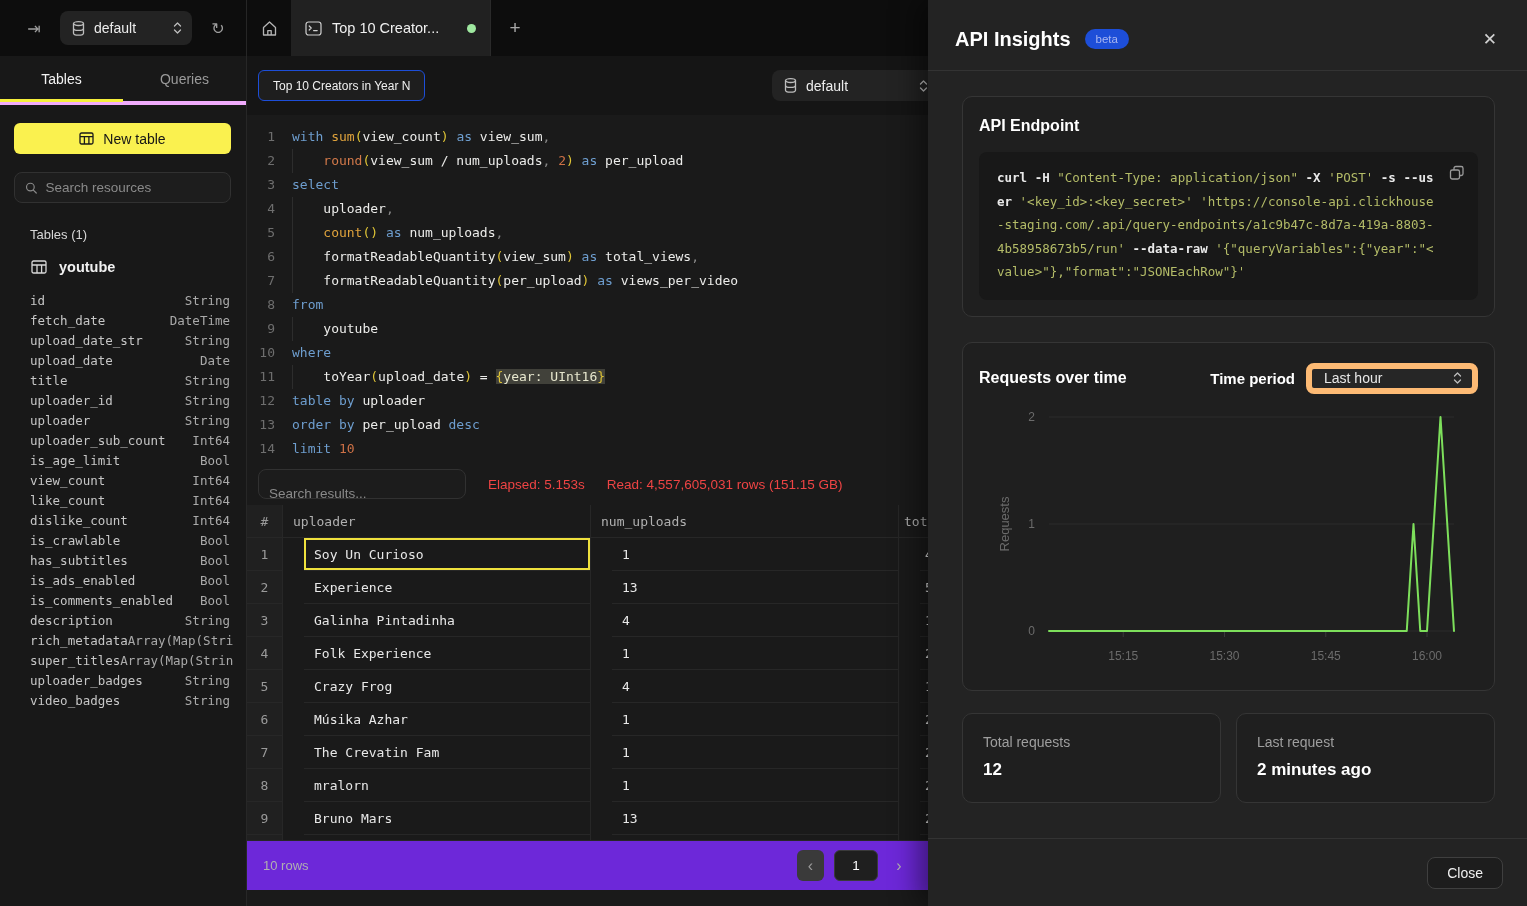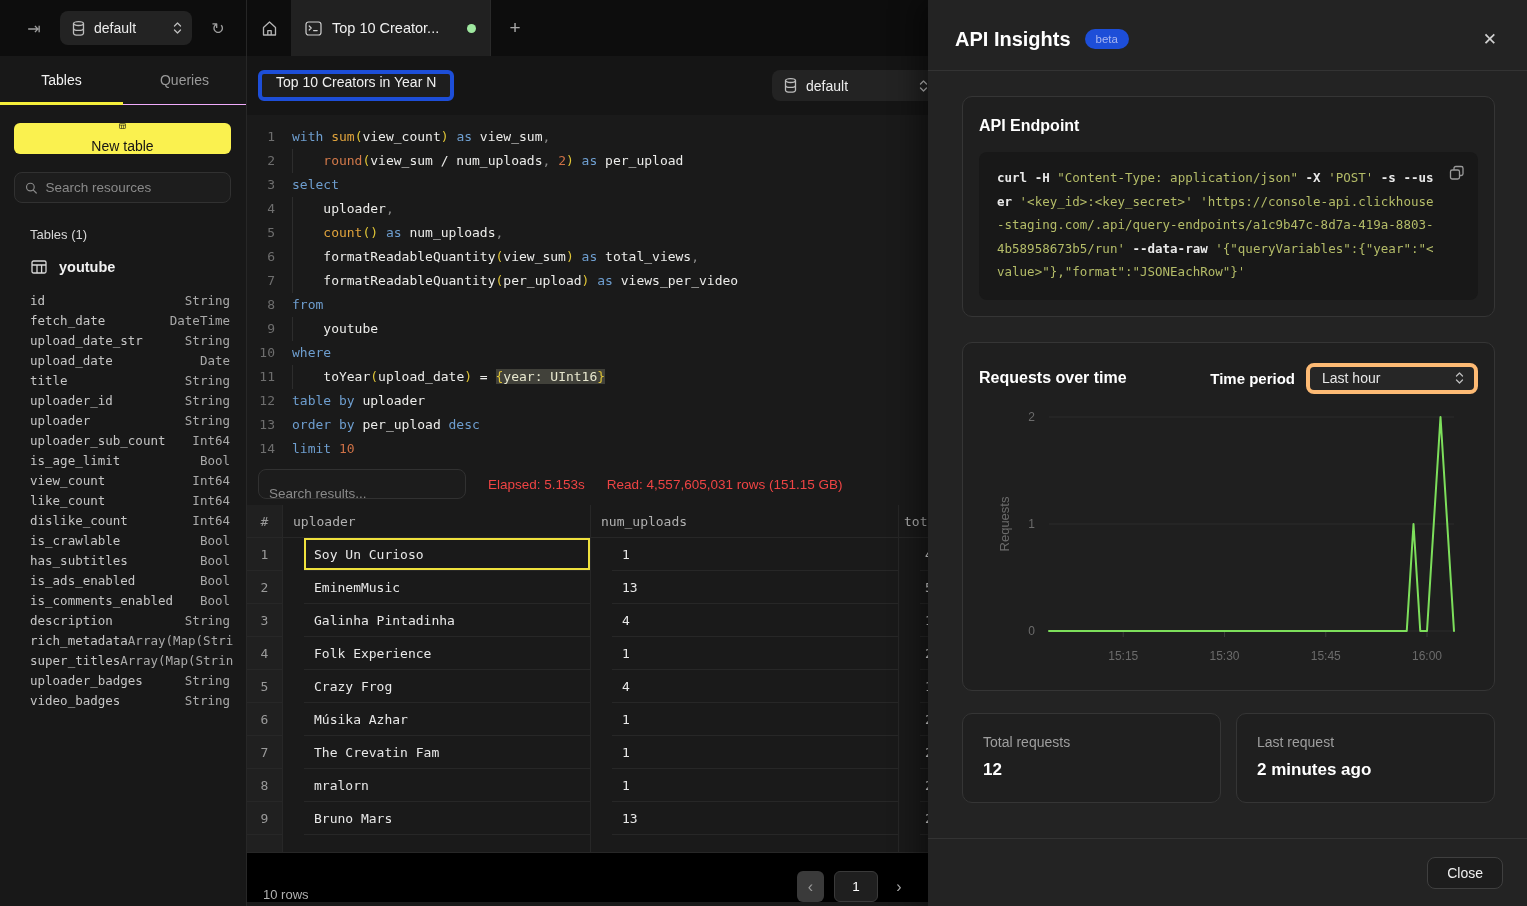--- a/index.html
+++ b/index.html
@@ -20,46 +20,46 @@
   .home-btn { width:44px; display:flex; align-items:center; justify-content:center; color:#b5b5b5; }
   .tab { width:200px; background:#212121; display:flex; align-items:center; gap:10px; padding:0 14px;
          color:#f0f0f0; font-size:14.5px; border-right:1px solid #2a2a2a; }
   .tab-title { white-space:nowrap; overflow:hidden; }
   .tab-dot { width:9px; height:9px; border-radius:50%; background:#9fe8a0; margin-left:auto; flex:none; }
   .plus-btn { width:48px; display:flex; align-items:center; justify-content:center; color:#a8a8a8; font-size:19px; }
 
   
   .sidebar { position:absolute; left:0; top:56px; width:247px; bottom:0; background:#181818;
              border-right:1px solid #272727; z-index:1; }
-  .side-tabs { display:flex; height:49px; border-bottom:1px solid #f0abfc; }
+  .side-tabs { display:flex; height:49px; border-bottom:4px solid #f0abfc; }
   .side-tab { flex:1; display:flex; align-items:center; justify-content:center; font-size:14px;
               color:#9a9a9a; cursor:pointer; position:relative; }
   .side-tab.active { color:#f2f2f2; }
   .side-tab.active::after { content:""; position:absolute; left:0; right:0; bottom:-1px; height:3px; background:#f5ee3b; }
   .new-table { margin:18px 15px 0 14px; height:31px; background:#faf14f; border-radius:6px;
                display:flex; align-items:center; justify-content:center; gap:9px; color:#151515;
-               font-size:14px; font-weight:500; cursor:pointer;flex-direction:column; }
+               font-size:14px; font-weight:500; cursor:pointer; }
   .search-box { margin:18px 15px 0 14px; height:31px; background:#1d1d1d; border:1px solid #313131;
                 border-radius:8px; display:flex; align-items:center; gap:8px; padding:0 10px; }
   .search-box input { background:transparent; border:none; outline:none; color:#d8d8d8; font-size:13.5px; width:100%; }
   .search-box input::placeholder { color:#8a8a8a; }
   .section-label { margin:24px 0 0 30px; color:#d8d8d8; font-size:13px; }
   .table-item { margin:14px 0 0 0; padding:0 15px 0 31px; height:22px; display:flex; align-items:center;
                 gap:12px; color:#f0f0f0; font-size:14.5px; font-weight:600; cursor:pointer; }
   .field-list { margin-top:12px; }
   .field-row { display:flex; justify-content:space-between; padding:0 16px 0 30px; height:20px;
                align-items:center; font-size:12.5px; }
   .field-row .fname { color:#c6c6c6; }
   .field-row .ftype { color:#a9a9a9; }
 
   
   .main { position:absolute; left:247px; top:56px; width:681px; bottom:0; background:#1a1a1a; z-index:1; }
   .main-toolbar { height:59px; background:#151515; position:relative; display:flex; align-items:center; }
-  .query-chip { margin-left:11px; height:31px; border:4px solid #1d4ed8; background:#1e1e1e; border-radius:6px;
-                display:flex; padding:0 14px; color:#f0f0f0; font-size:14px; cursor:pointer; }
+  .query-chip { margin-left:11px; height:31px; border:1px solid #1d4ed8; background:#1e1e1e; border-radius:6px;
+                display:flex; align-items:center; padding:0 14px; color:#f0f0f0; font-size:12px; cursor:pointer; }
   .main-db { position:absolute; right:-10px; top:14px; width:166px; height:31px; background:#232323;
              border-radius:8px; display:flex; align-items:center; gap:9px; padding:0 10px 0 12px;
              color:#ececec; font-size:14px; }
   .main-db .chev { margin-left:auto; }
 
   .editor { height:348px; padding-top:10px; font-size:13px; line-height:24px; }
   .code-line { display:flex; white-space:pre; }
   .code-line .ln { width:28px; text-align:right; color:#6e6e6e; flex:none; user-select:none; }
   .code-text { padding-left:17px; position:relative; color:#ececea; }
   .code-text.ind::before { content:""; position:absolute; left:17px; top:0; bottom:0; width:1px; background:#2d2d2d; }
@@ -79,22 +79,22 @@
   .rtable { height:348px; overflow:hidden; display:grid; grid-template-columns:36px 308px 308px 1fr;
             grid-auto-rows:33px; align-content:start; font-size:13px; }
   .rc { border-bottom:1px solid #272727; border-right:1px solid #272727; display:flex; align-items:center;
         padding:0 10px; overflow:hidden; white-space:nowrap; }
   .rc.hdr { color:#b0b0b0; }
   .rc.numc { background:#202020; justify-content:center; color:#9a9a9a; padding:0 4px; }
   .rc.cell { color:#e8e8e8;margin-left:21px; }
   .rc.last { border-right:none; padding:0 0 0 5px; }
   .rc.sel { box-shadow:inset 0 0 0 2px #efe13d; }
 
-  .main-footer { position:absolute; left:0; right:0; bottom:4px; height:50px; border-top:1px solid #272727;
-                 background:#000000; display:flex; align-items:flex-end; padding:0 18px 0 16px; }
+  .main-footer { position:absolute; left:0; right:0; bottom:16px; height:50px; border-top:1px solid #272727;
+                 background:#6d28d9; display:flex; align-items:center; padding:0 18px 0 16px; }
   .rows-label { color:#b0b0b0; font-size:13px; }
   .pager { margin-left:auto; display:flex; align-items:center; gap:10px; }
   .pg-prev { width:27px; height:31px; background:#3a3a3a; border-radius:6px; display:flex; align-items:center;
              justify-content:center; color:#9a9a9a; font-size:16px; }
   .pg-page { width:44px; height:31px; background:#1f1f1f; border:1px solid #3a3a3a; border-radius:6px;
              display:flex; align-items:center; justify-content:center; color:#fff; font-size:13.5px; }
   .pg-next { width:22px; height:31px; display:flex; align-items:center; justify-content:center; color:#b0b0b0; font-size:16px; }
 
   
   .panel { position:absolute; right:0; top:0; width:599px; height:906px; background:#232323; z-index:50;
@@ -110,21 +110,21 @@
   .card-title { color:#fff; font-size:16px; font-weight:700; }
   .code-block { margin-top:17px; background:#181818; border-radius:8px; padding:14px 40px 16px 18px;
                 font-size:12.5px; line-height:23.5px; word-break:break-all; position:relative; color:#e8e8e8; }
   .ck-flag { color:#e9e9e9; font-weight:700; }
   .ck-str  { color:#b4bc68; }
   .ck-plain{ color:#b4bc68; }
   .copy-btn { position:absolute; right:13px; top:13px; color:#9a9a9a; cursor:pointer; }
 
   .rot-head { display:flex; align-items:center; padding:20px 16px 0 16px; }
   .tp-label { margin-left:auto; color:#fff; font-size:15px; font-weight:700; }
-  .tp-select { margin-left:11px; width:172px; height:31px; background:#262626; border:4px solid #fdba74;
+  .tp-select { margin-left:11px; width:172px; height:31px; background:#262626; border:6px solid #fdba74;
                border-radius:8px; display:flex; align-items:center; padding:0 10px 0 12px; color:#e8e8e8; font-size:14px; }
   .tp-select .chev { margin-left:auto; }
   .chart-wrap { padding:8px 0 14px 6px; }
   .chart-svg text { font-family:"Liberation Sans", sans-serif; fill:#6b6b6b; font-size:12px; }
   .chart-svg .ylab { font-size:13px; }
 
   .stat-cards { display:flex; gap:15px; margin:22px 32px 0 34px; }
   .stat-card { flex:1; height:90px; background:#1f1f1f; border:1px solid #353535; border-radius:10px; padding:20px; }
   .stat-label { color:#9f9f9f; font-size:14px; }
   .stat-value { margin-top:10px; color:#fff; font-size:17px; font-weight:700; }
@@ -358,21 +358,21 @@
   <div class="rtable mono" id="results-grid">
     <div class="rc hdr numc">#</div>
     <div class="rc hdr">uploader</div>
     <div class="rc hdr">num_uploads</div>
     <div class="rc hdr last">tot</div>
   <div class="rc numc">1</div>
       <div class="rc cell sel">Soy Un Curioso</div>
       <div class="rc cell">1</div>
       <div class="rc cell last">407</div>
       <div class="rc numc">2</div>
-      <div class="rc cell">EminemMusic</div>
+      <div class="rc cell">Experience</div>
       <div class="rc cell">13</div>
       <div class="rc cell last">5.1</div>
       <div class="rc numc">3</div>
       <div class="rc cell">Galinha Pintadinha</div>
       <div class="rc cell">4</div>
       <div class="rc cell last">1.4</div>
       <div class="rc numc">4</div>
       <div class="rc cell">Folk Experience</div>
       <div class="rc cell">1</div>
       <div class="rc cell last">294</div>

